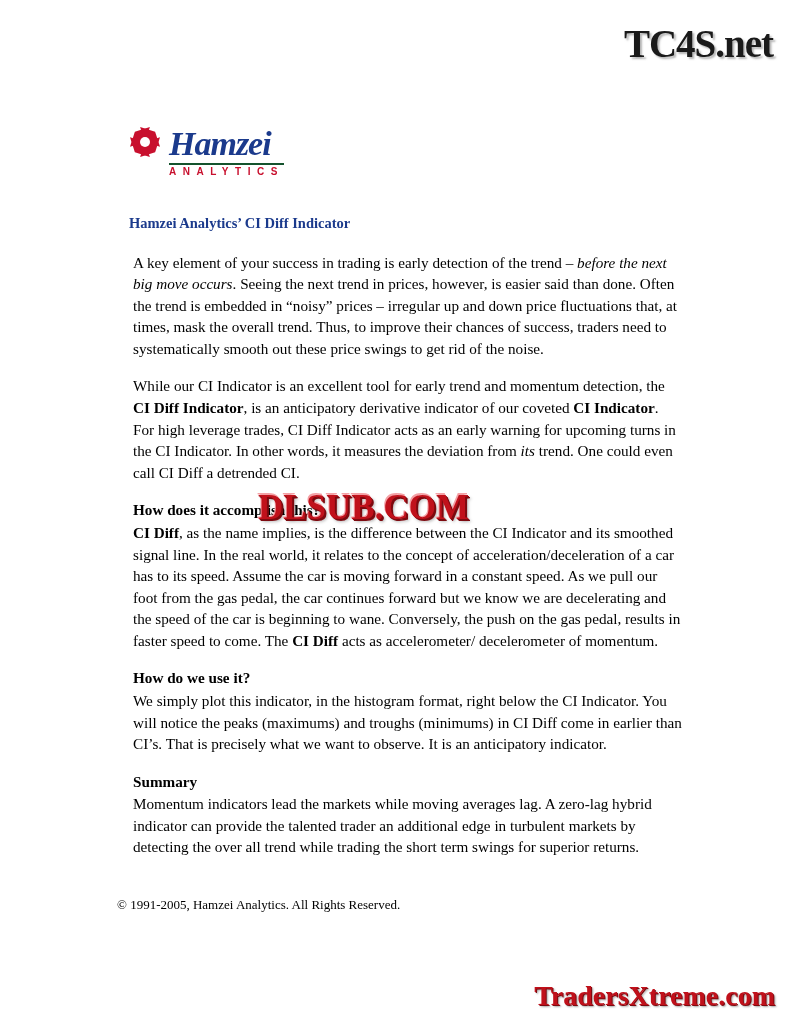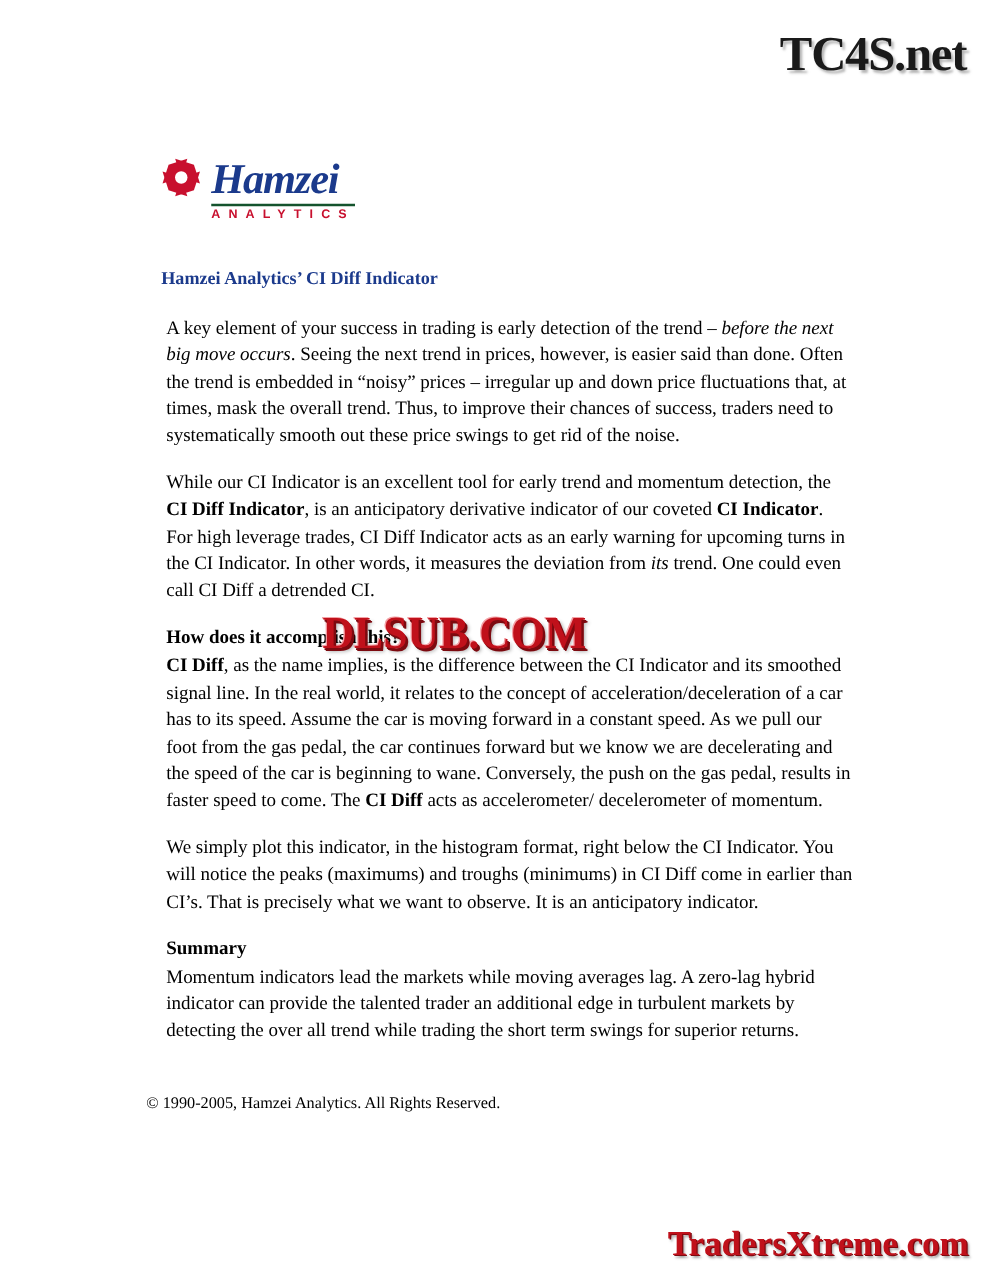--- a/index.html
+++ b/index.html
@@ -181,23 +181,24 @@
 
   <p>
     <span>While our CI Indicator is an excellent tool for early trend and momentum detection, the </span><span class="bd">CI Diff Indicator</span><span>, is an anticipatory derivative indicator of our coveted </span><span class="bd">CI Indicator</span><span>. For high leverage trades, CI Diff Indicator acts as an early warning for upcoming turns in the CI Indicator.  In other words, it measures the deviation from </span><span class="it">its</span><span> trend.  One could even call CI Diff a detrended CI.</span>
   </p>
 
   <h2 class="heading">How does it accomplish this?</h2>
   <p>
     <span class="bd">CI Diff</span><span>, as the name implies, is the difference between the CI Indicator and its smoothed signal line.  In the real world, it relates to the concept of acceleration/deceleration of a car has to its speed.  Assume the car is moving forward in a constant speed.  As we pull our foot from the gas pedal, the car continues forward but we know we are decelerating and the speed of the car is beginning to wane.  Conversely, the push on the gas pedal, results in faster speed to come.  The </span><span class="bd">CI Diff</span><span> acts as accelerometer/ decelerometer of momentum.</span>
   </p>
 
+  <h2 class="heading">How do we use it?</h2>
   <p>We simply plot this indicator, in the histogram format, right below the CI Indicator.  You will notice the peaks (maximums) and troughs (minimums) in CI Diff come in earlier than CI’s.  That is precisely what we want to observe.  It is an anticipatory indicator.</p>
 
   <h2 class="heading">Summary</h2>
   <p>Momentum indicators lead the markets while moving averages lag.  A zero-lag hybrid indicator can provide the talented trader an additional edge in turbulent markets by detecting the over all trend while trading the short term swings for superior returns.</p>
 
-  <div class="copyright">© 1990-2005, Hamzei Analytics.   All Rights Reserved.</div>
+  <div class="copyright">© 1991-2005, Hamzei Analytics.   All Rights Reserved.</div>
 </div>
 
 <div class="dlsub">DLSUB.COM</div>
 
 <div class="traders">TradersXtreme.com</div>
 
 </body></html>

